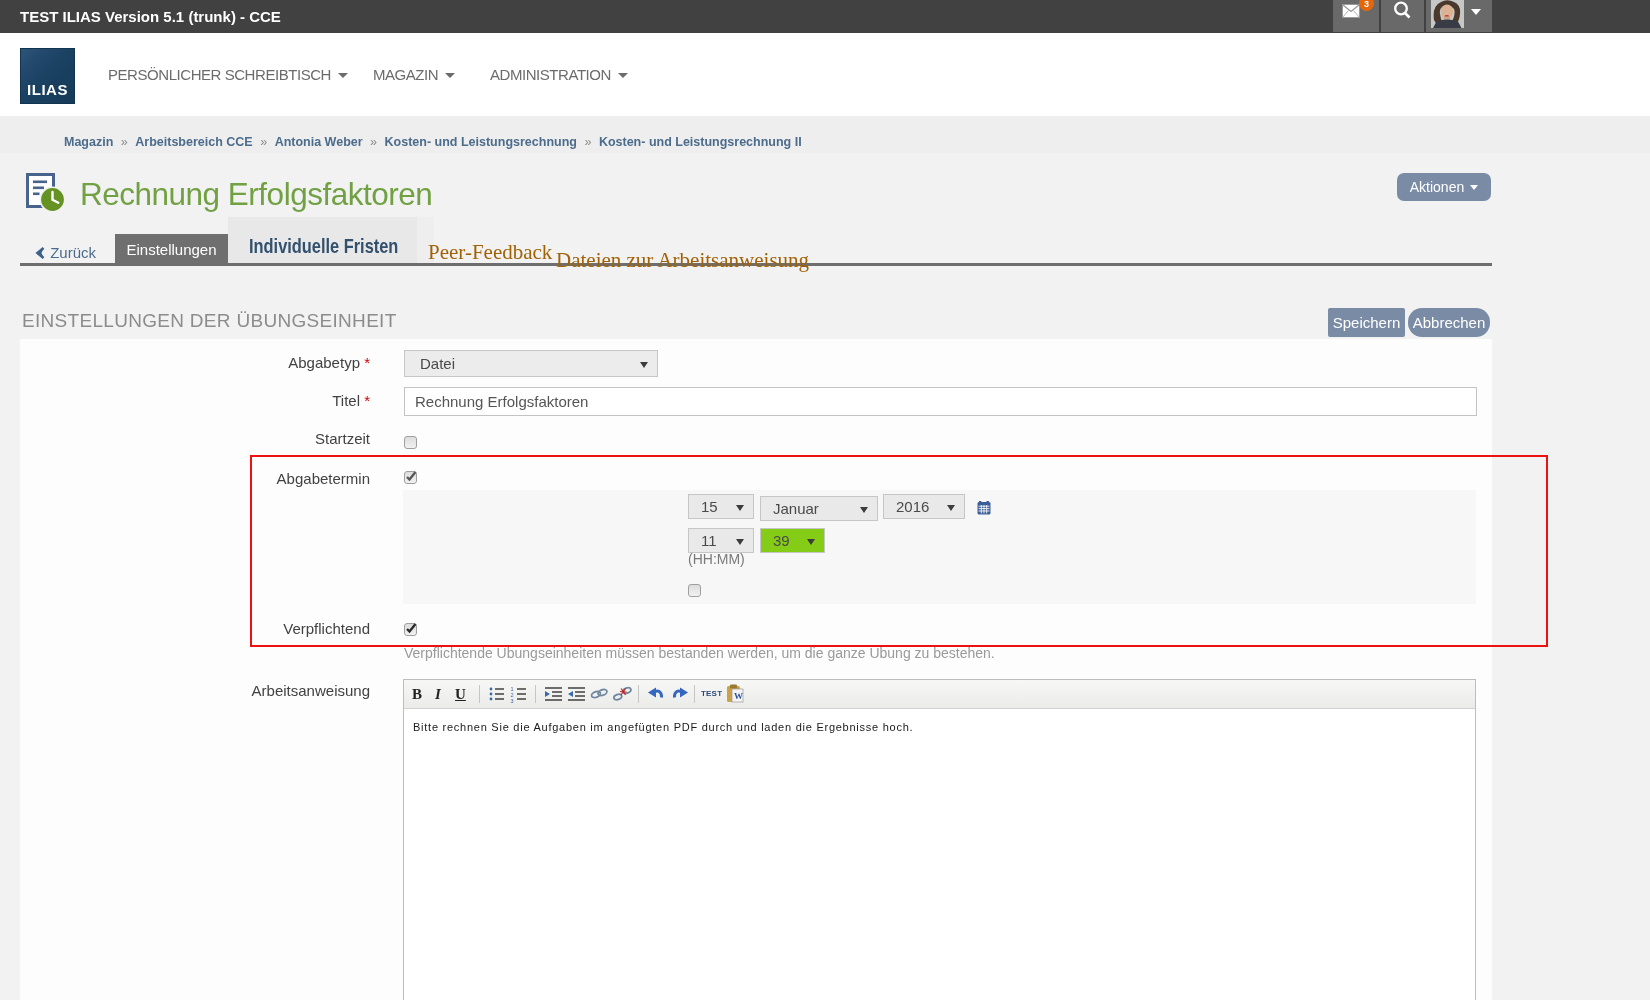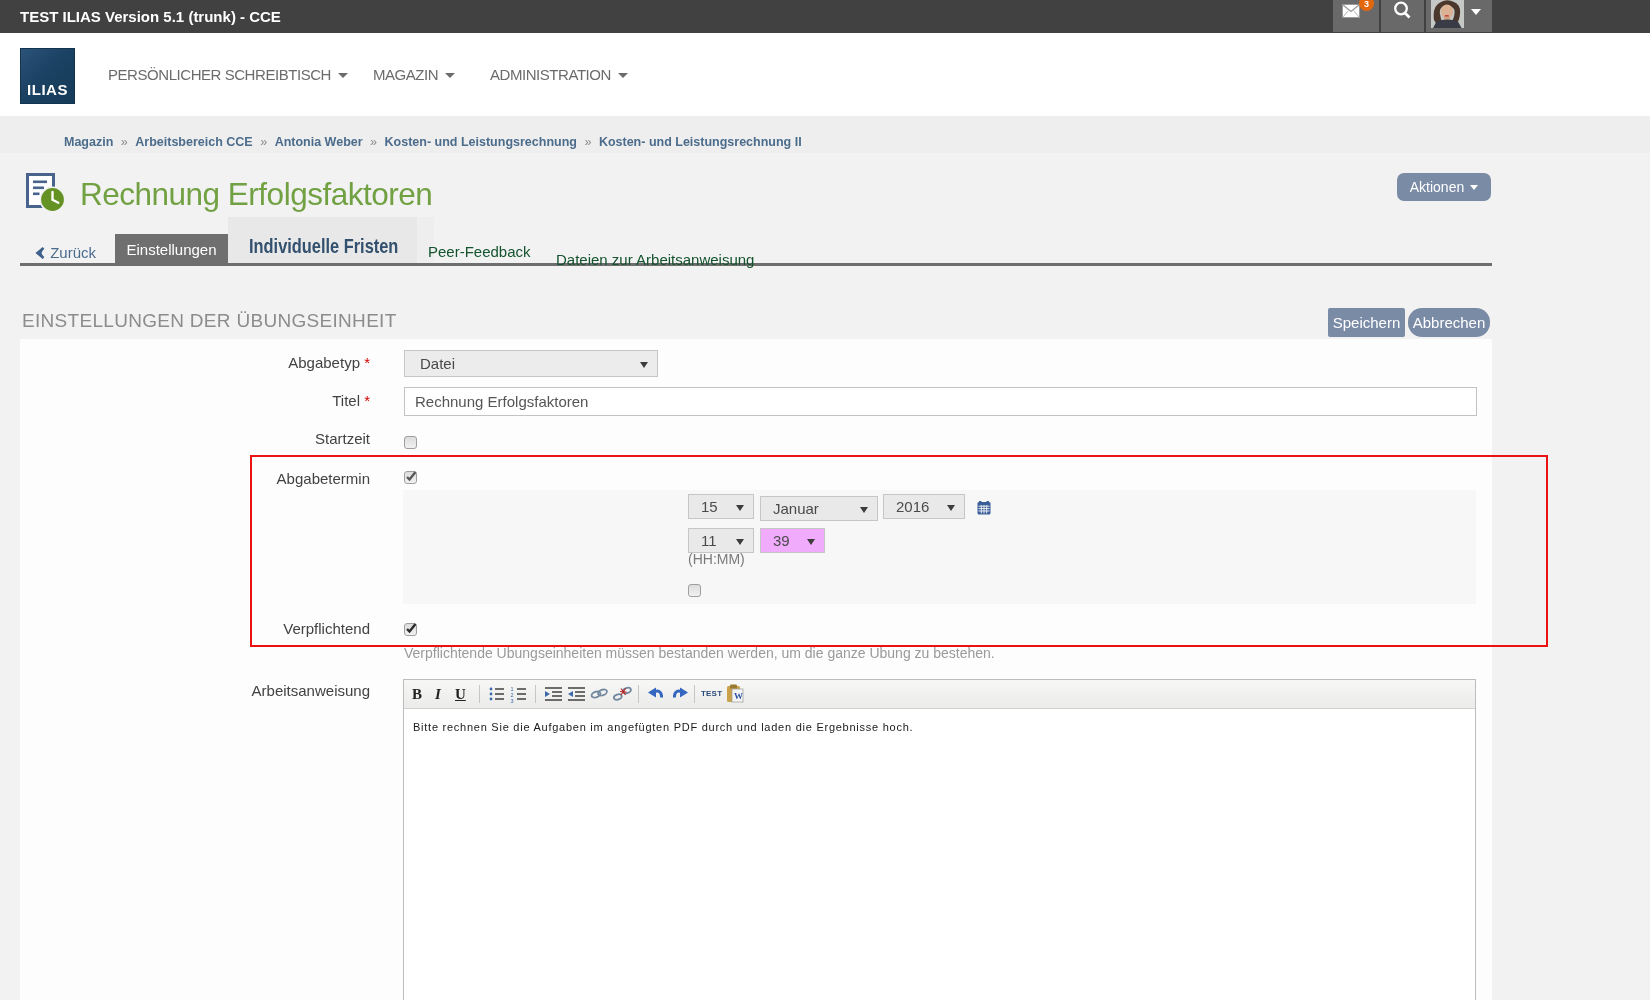--- a/index.html
+++ b/index.html
@@ -30,21 +30,21 @@
 #titletext{position:absolute;left:80px;top:177px;font-size:31.5px;letter-spacing:-0.5px;color:#71a142;line-height:34px;}
 #btn-aktionen{position:absolute;left:1397px;top:173px;width:94px;height:28px;background:#7a8ba6;color:#fff;font-size:14px;text-align:center;line-height:28px;border-radius:7px;}
 #btn-aktionen .caret{border-top-color:#fff;border-left-width:4px;border-right-width:4px;margin-left:6px;}
 
 
 #tab-shadow{position:absolute;left:228px;top:217px;width:206px;height:46px;background:#eeeeee;}
 #tab-active{position:absolute;left:115px;top:234px;width:113px;height:31px;background:#6f6f6f;color:#fff;font-size:15px;text-align:center;line-height:31px;}
 #tab-raised{position:absolute;left:228px;top:217px;width:189px;height:46px;background:#e8e8e8;color:#33516e;font-size:21px;font-weight:bold;text-align:center;line-height:57px;}
 #tab-raised span{display:inline-block;transform:scaleX(0.78);transform-origin:50% 50%;white-space:nowrap;}
 #tab-underline{position:absolute;left:20px;top:263px;width:1472px;height:3px;background:#6e6e6e;}
-.tablink{position:absolute;top:242px;color:#14532d;font-size:15px;line-height:20px;white-space:nowrap;}
+.tablink{position:absolute;top:242px;color:#a16207;font-size:21px;line-height:20px;white-space:nowrap;font-family:Liberation Serif, serif;}
 #zurueck{position:absolute;left:35px;top:243px;color:#4a6b8e;font-size:15px;line-height:20px;}
 
 
 #sechead{position:absolute;left:22px;top:310px;font-size:19px;letter-spacing:0.3px;color:#8c8c8c;}
 .btn{position:absolute;top:308px;height:29px;background:#7a8ba6;color:#fff;font-size:15px;text-align:center;line-height:29px;border-radius:2px;}
 
 
 #panel{position:absolute;left:20px;top:339px;width:1472px;height:661px;background:#fdfdfd;}
 
 
@@ -184,21 +184,21 @@
         <line x1="1.5" y1="11" x2="12.5" y2="11"></line>
       <line x1="4.3" y1="5" x2="4.3" y2="13.5"></line>
         <line x1="7" y1="5" x2="7" y2="13.5"></line>
         <line x1="9.7" y1="5" x2="9.7" y2="13.5"></line>
     </g>
   </svg>
   <div class="sel" style="left:688px;top:528px;width:66px;height:25px;background:#e9e9e9;">
       <span class="tx" style="left:12px;line-height:23px;">11</span>
       <span class="ar"></span>
     </div>
-  <div class="sel" style="left:760px;top:528px;width:65px;height:25px;background:#f0abfc;">
+  <div class="sel" style="left:760px;top:528px;width:65px;height:25px;background:#84cc16;">
       <span class="tx" style="left:12px;line-height:23px;">39</span>
       <span class="ar"></span>
     </div>
   <div id="hhmm">(HH:MM)</div>
   <div class="cb" style="left:688px;top:584px;"></div>
 
   <div class="lbl" style="top:620px;">Verpflichtend</div>
   <div class="cb" style="left:404px;top:623px;">
     <svg width="14" height="14" viewBox="0 0 14 14" style="position:absolute;left:-1px;top:-3px;">
         <path d="M3,8 L5.5,10.5 L11.5,3" fill="none" stroke="#2b2b2b" stroke-width="2.4"></path>

